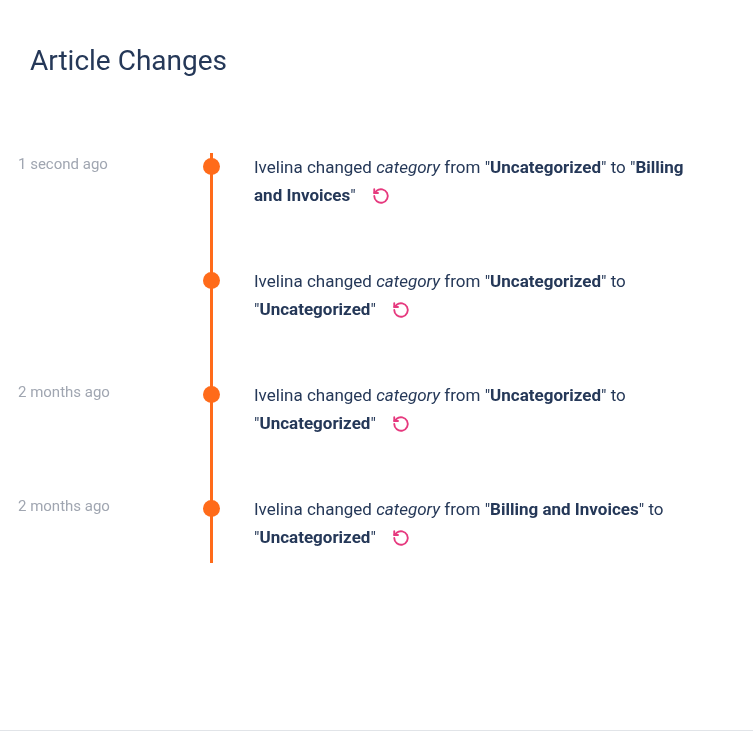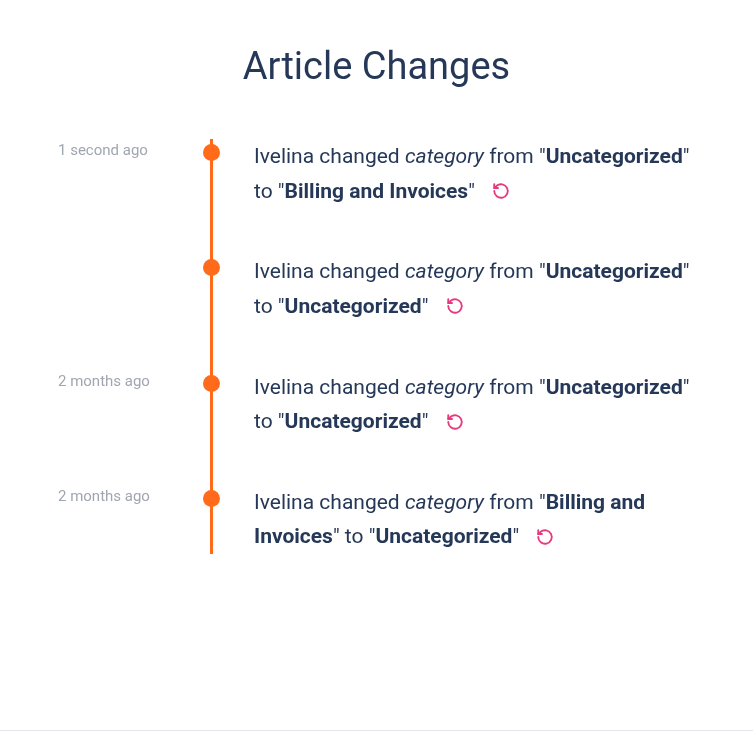--- a/index.html
+++ b/index.html
@@ -11,25 +11,24 @@
       font-family: -apple-system, BlinkMacSystemFont, "Segoe UI", Roboto, "Helvetica Neue", Arial, sans-serif;
       background: #ffffff;
       width: 753px;
       height: 731px;
       position: relative;
     }
     .container {
       padding: 44px 30px 0 30px;
     }
     .page-title {
-      font-size: 38px;
+      font-size: 28px;
       font-weight: 400;
       color: #253858;
-      margin-bottom: 51px;
-      text-align: center;
+      margin-bottom: 76px;
     }
     .timeline {
       position: relative;
       margin-left: 158px;
     }
     .timeline-line {
       position: absolute;
       left: 22px;
       top: 0;
       bottom: 0;
@@ -44,35 +43,34 @@
       min-height: 68px;
     }
     .timeline-time {
       position: absolute;
       left: -170px;
       top: 2px;
       width: 150px;
       text-align: left;
       font-size: 15px;
       color: #a0a6b1;
-      margin-left: 40px;
     }
     .timeline-dot {
       position: absolute;
       left: 15px;
       top: 5px;
       width: 17px;
       height: 17px;
       border-radius: 50%;
       background: #ff6b1a;
       z-index: 2;
     }
     .timeline-content {
       margin-left: 66px;
-      font-size: 21px;
+      font-size: 17px;
       line-height: 1.65;
       color: #253858;
       max-width: 450px;
     }
     .timeline-content .user {
       color: #253858;
     }
     .timeline-content .field {
       font-style: italic;
       color: #253858;

